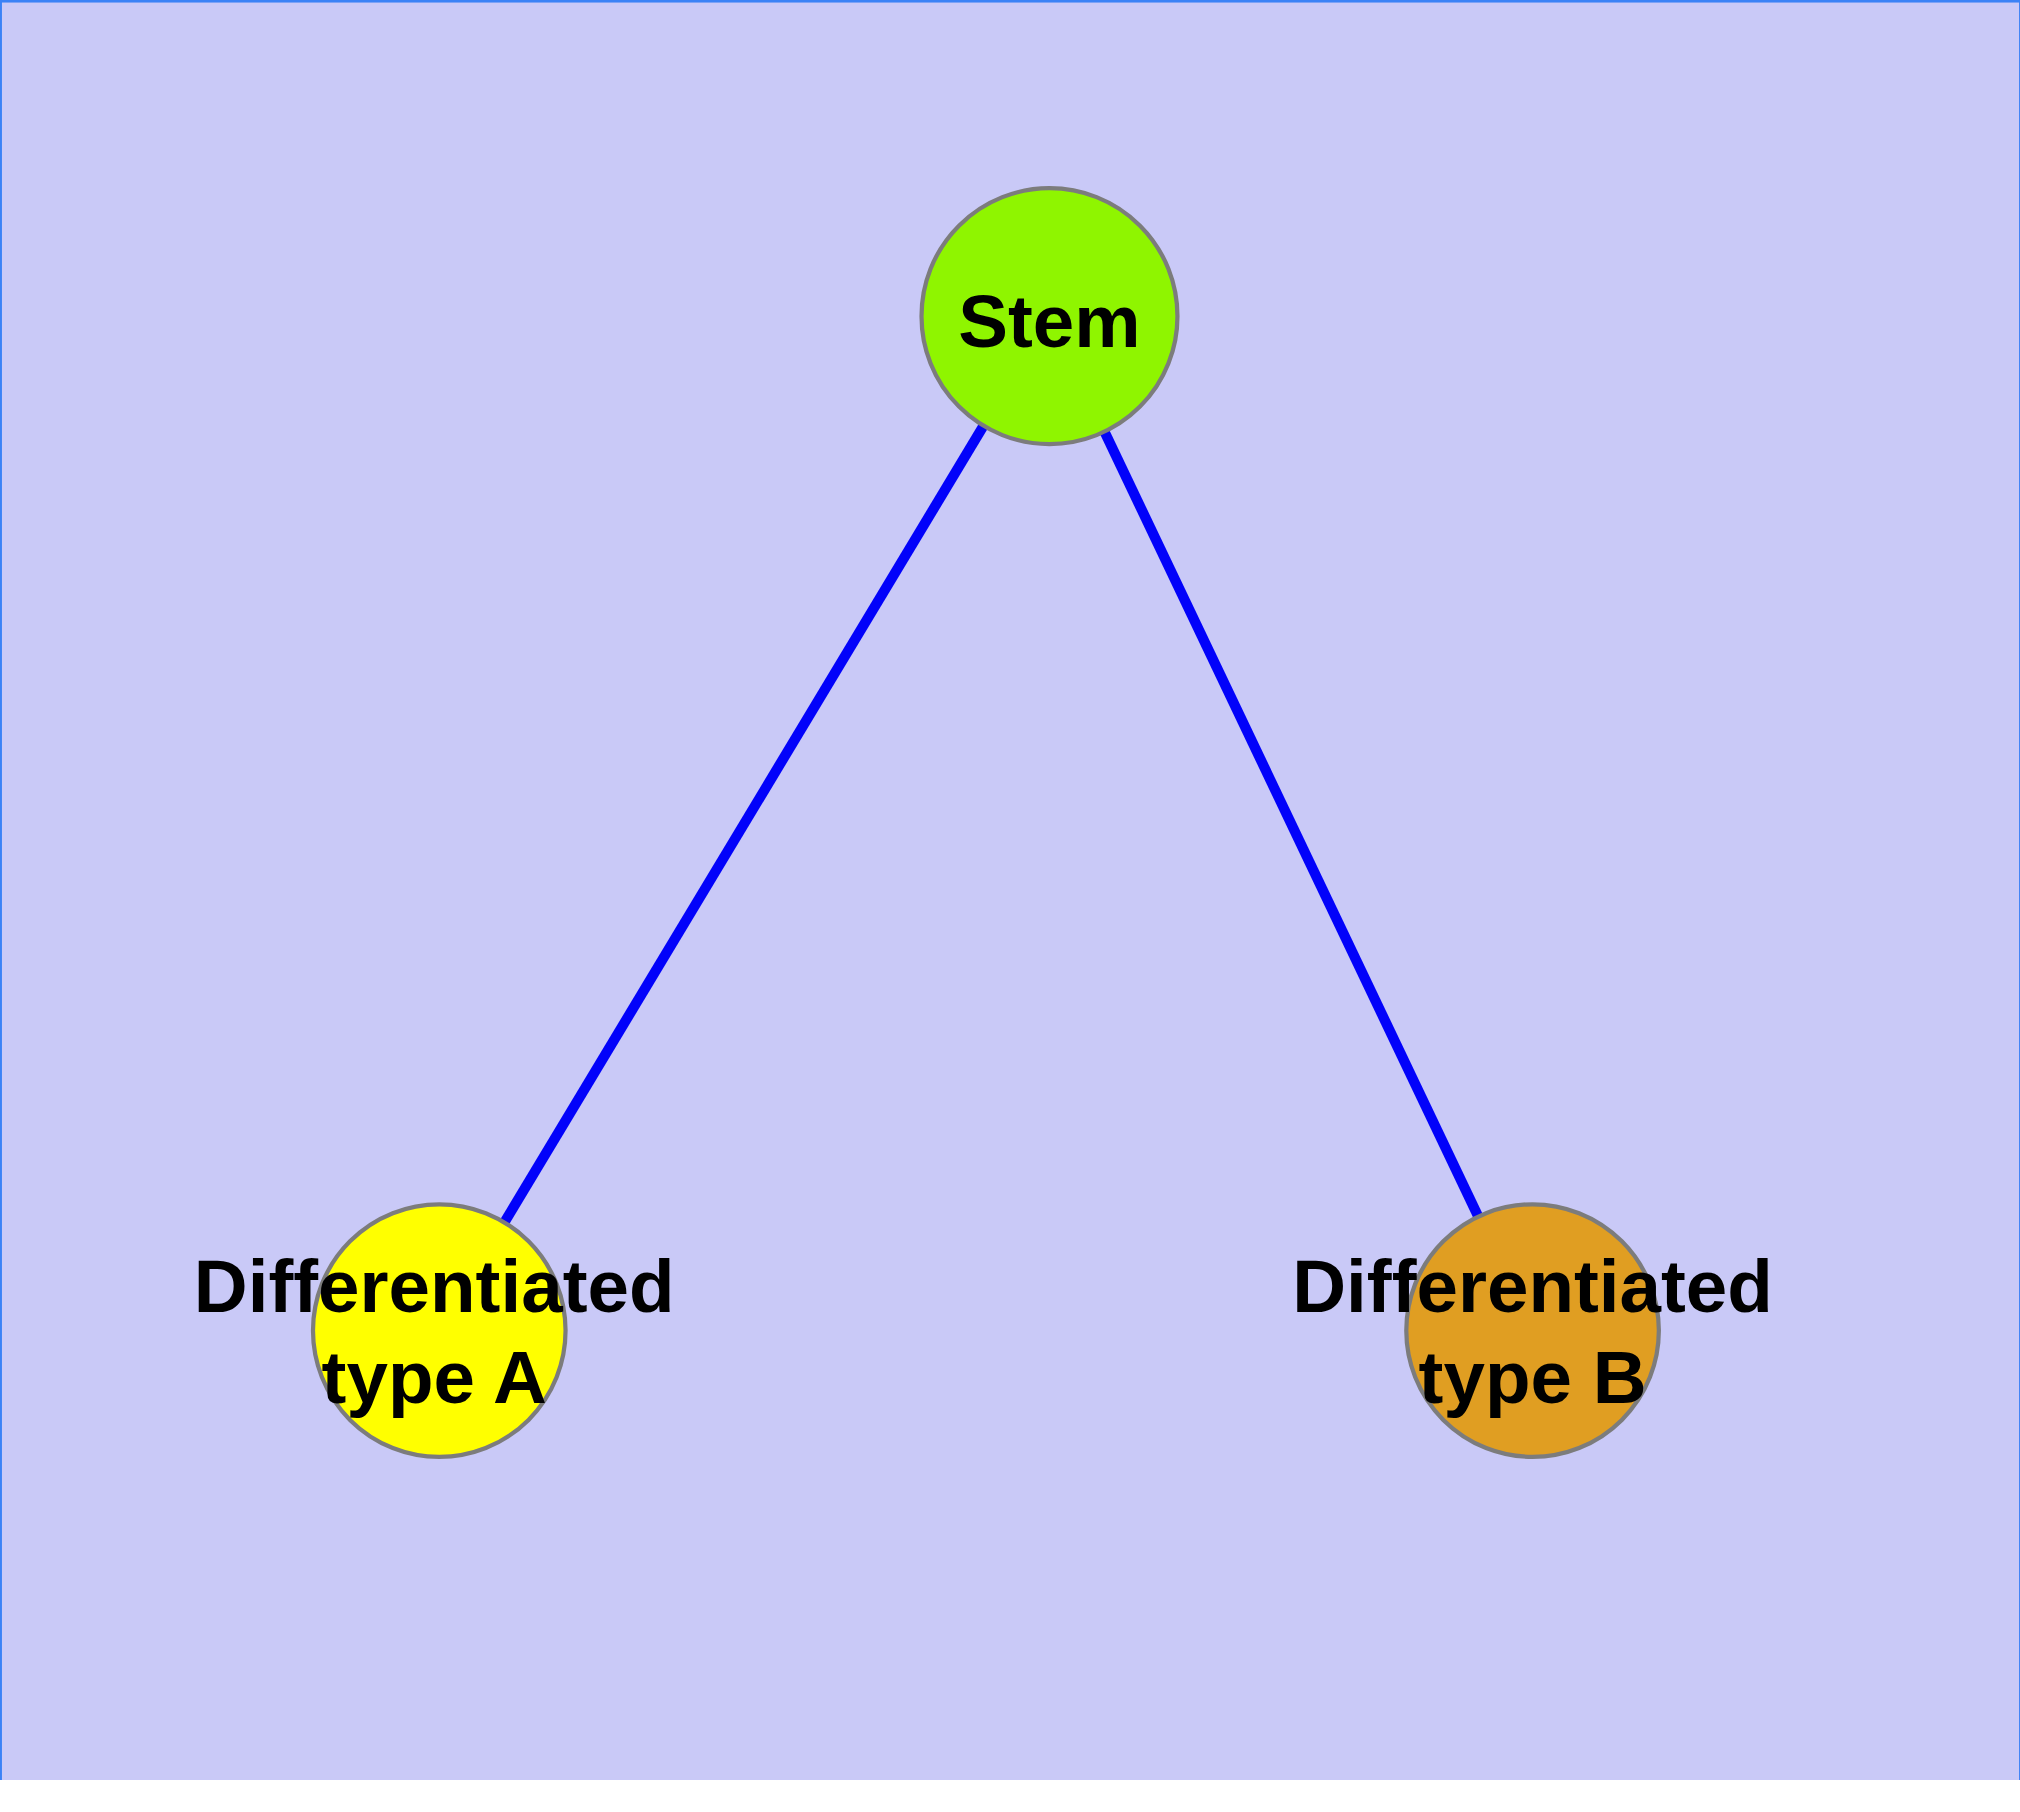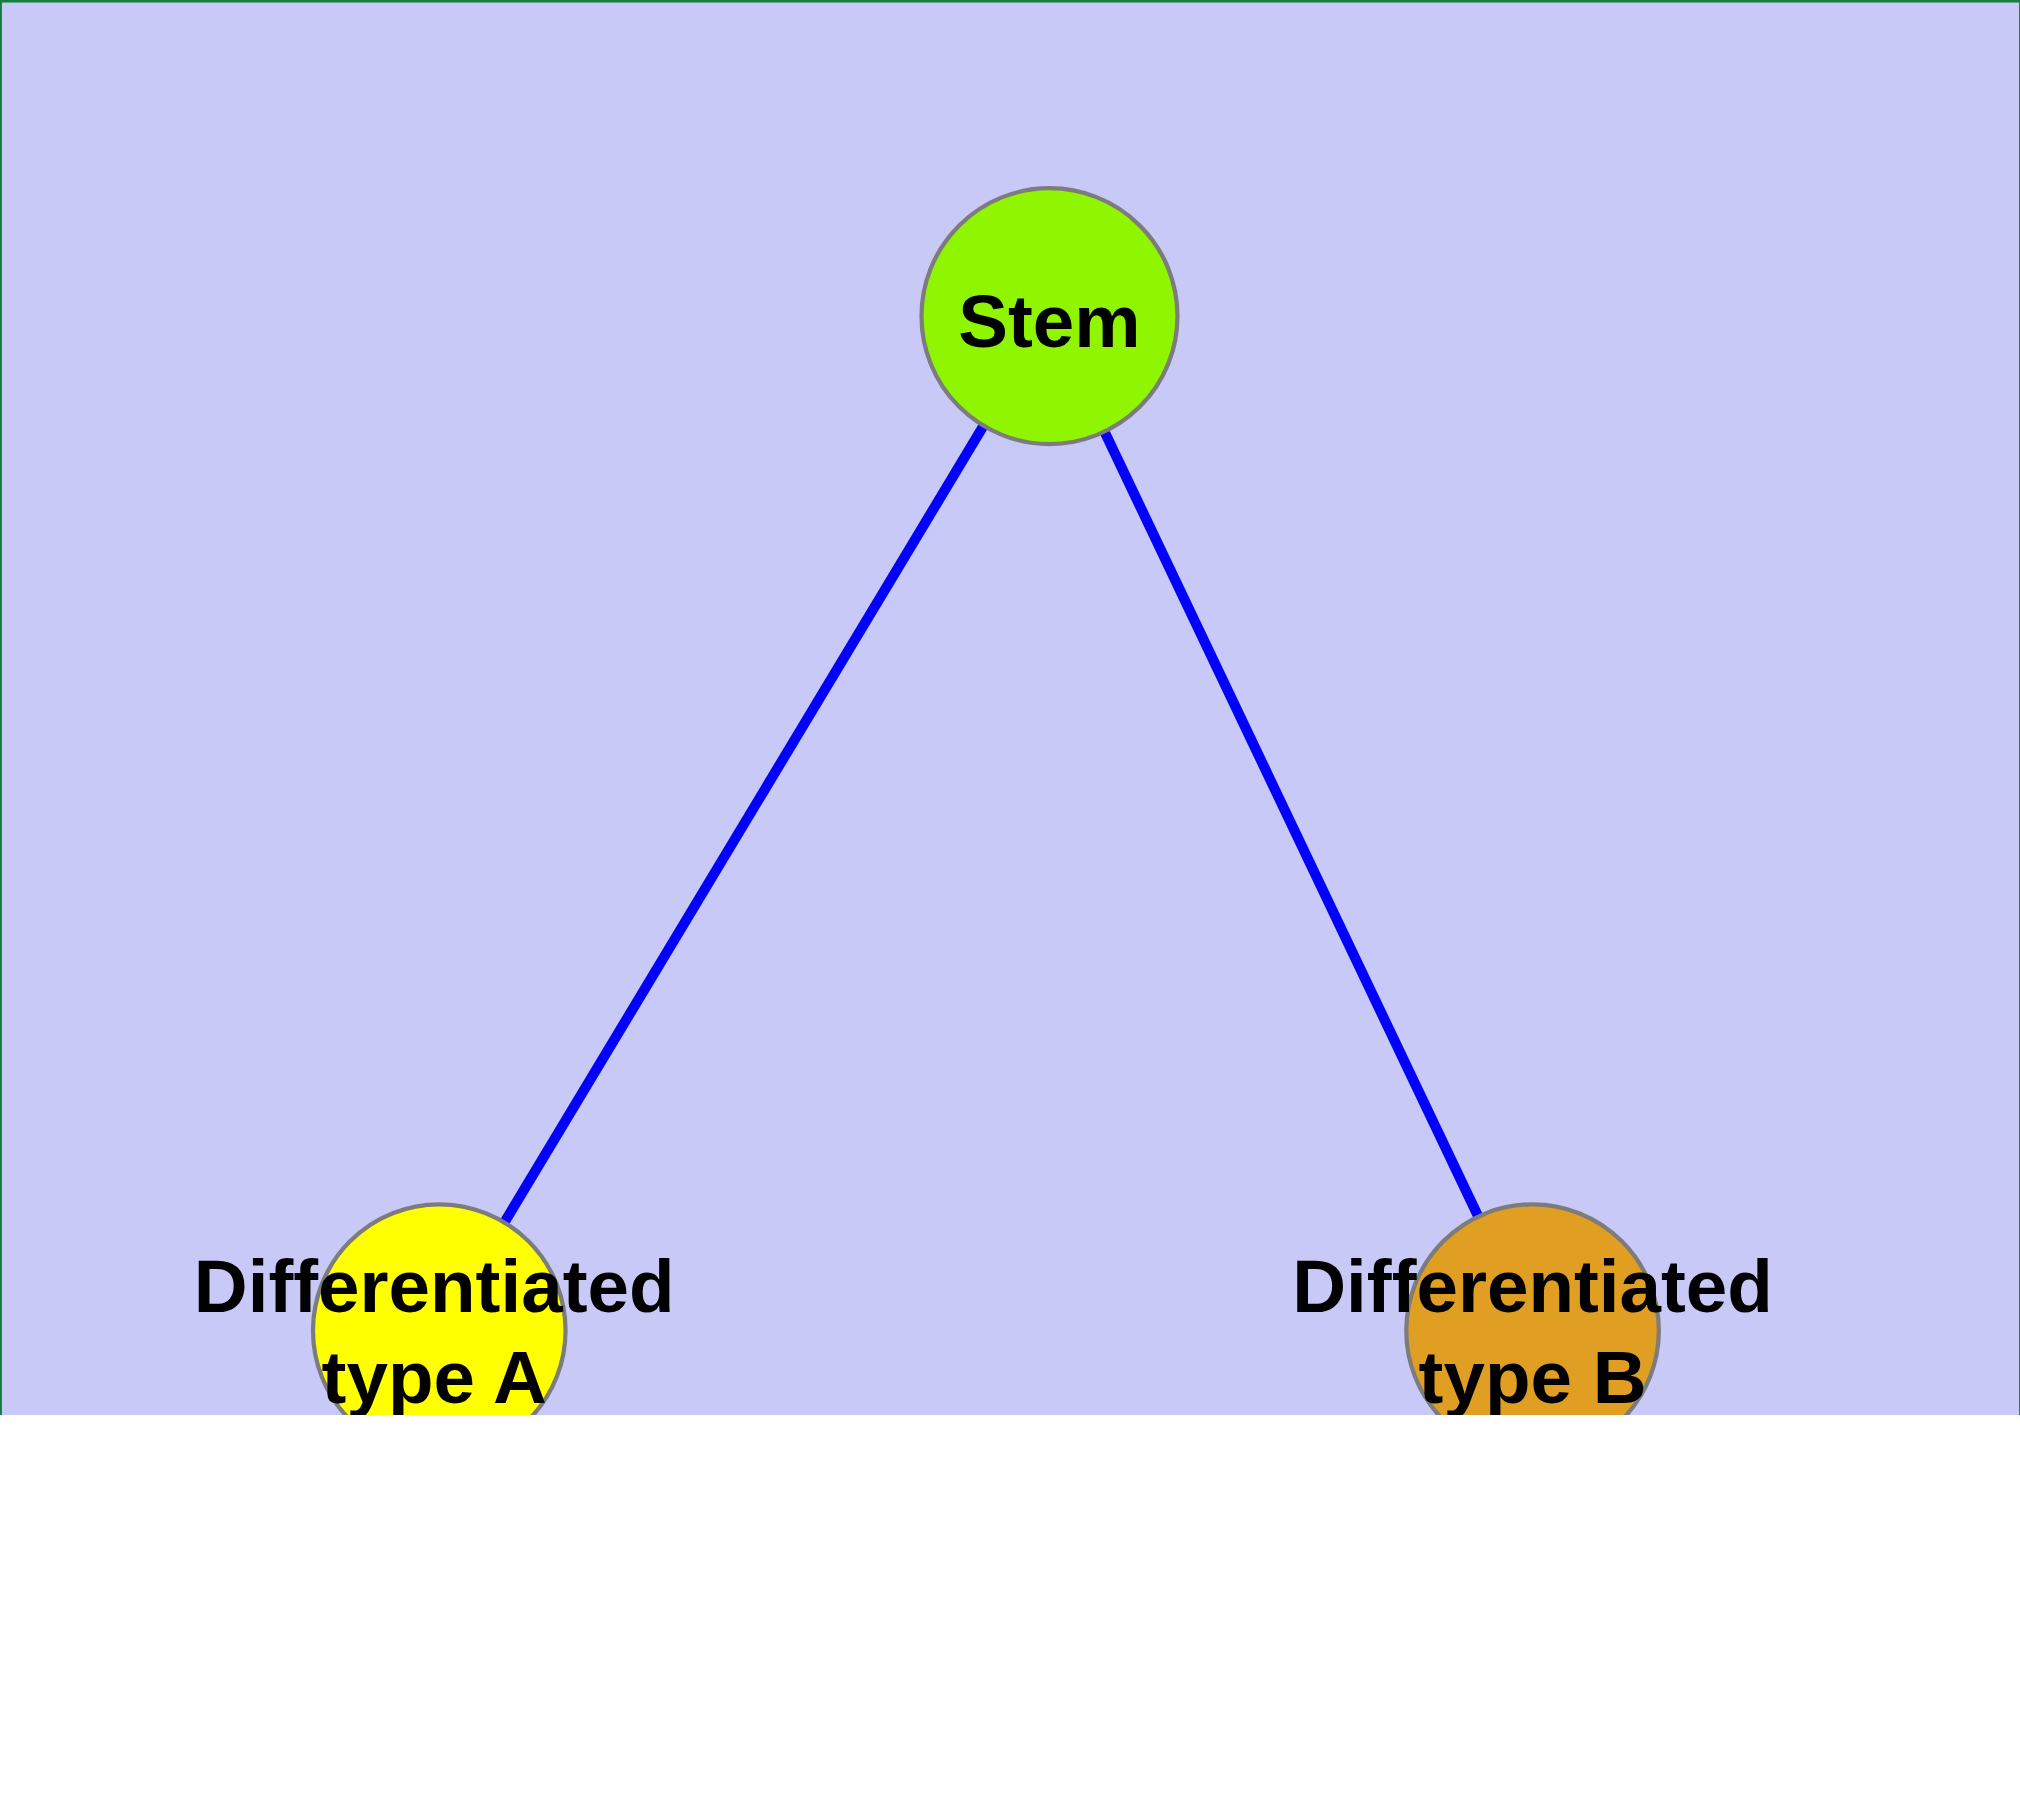--- a/index.html
+++ b/index.html
@@ -3,22 +3,22 @@
 <meta charset="utf-8">
 <style>
   html, body {
     margin: 0;
     padding: 0;
     background: #ffffff;
   }
   .page {
     position: relative;
     width: 2021px;
-    height: 1415px;
-    background: #15803d;
+    height: 1780px;
+    background: #3b82f6;
     overflow: hidden;
     font-family: "Liberation Sans", sans-serif;
   }
   svg.graph {
     display: block;
     width: 2021px;
     height: 1812px;
   }
   .node-label {
     font-family: "Liberation Sans", sans-serif;

